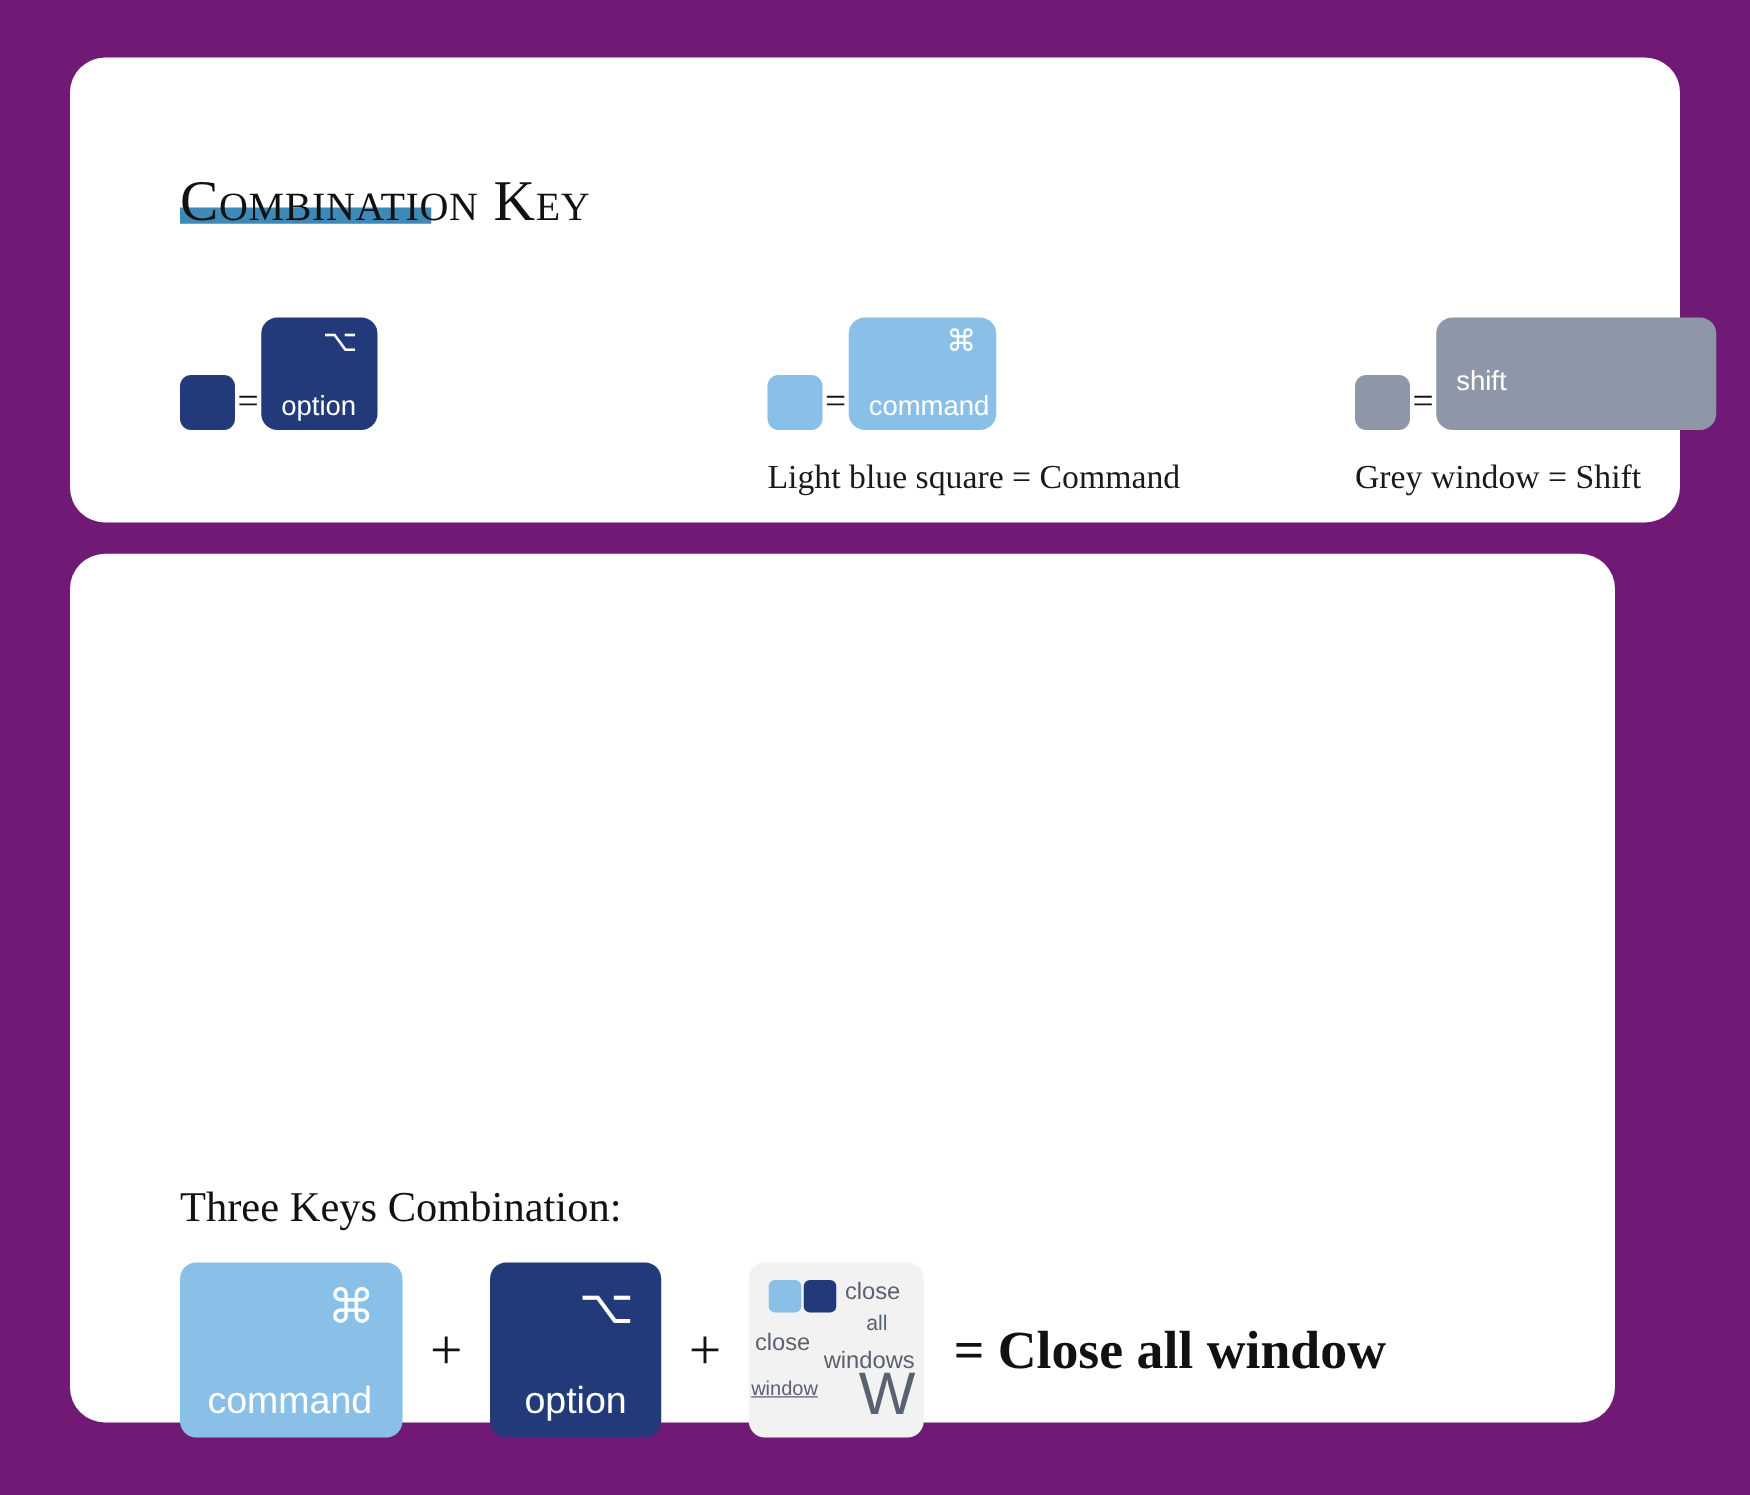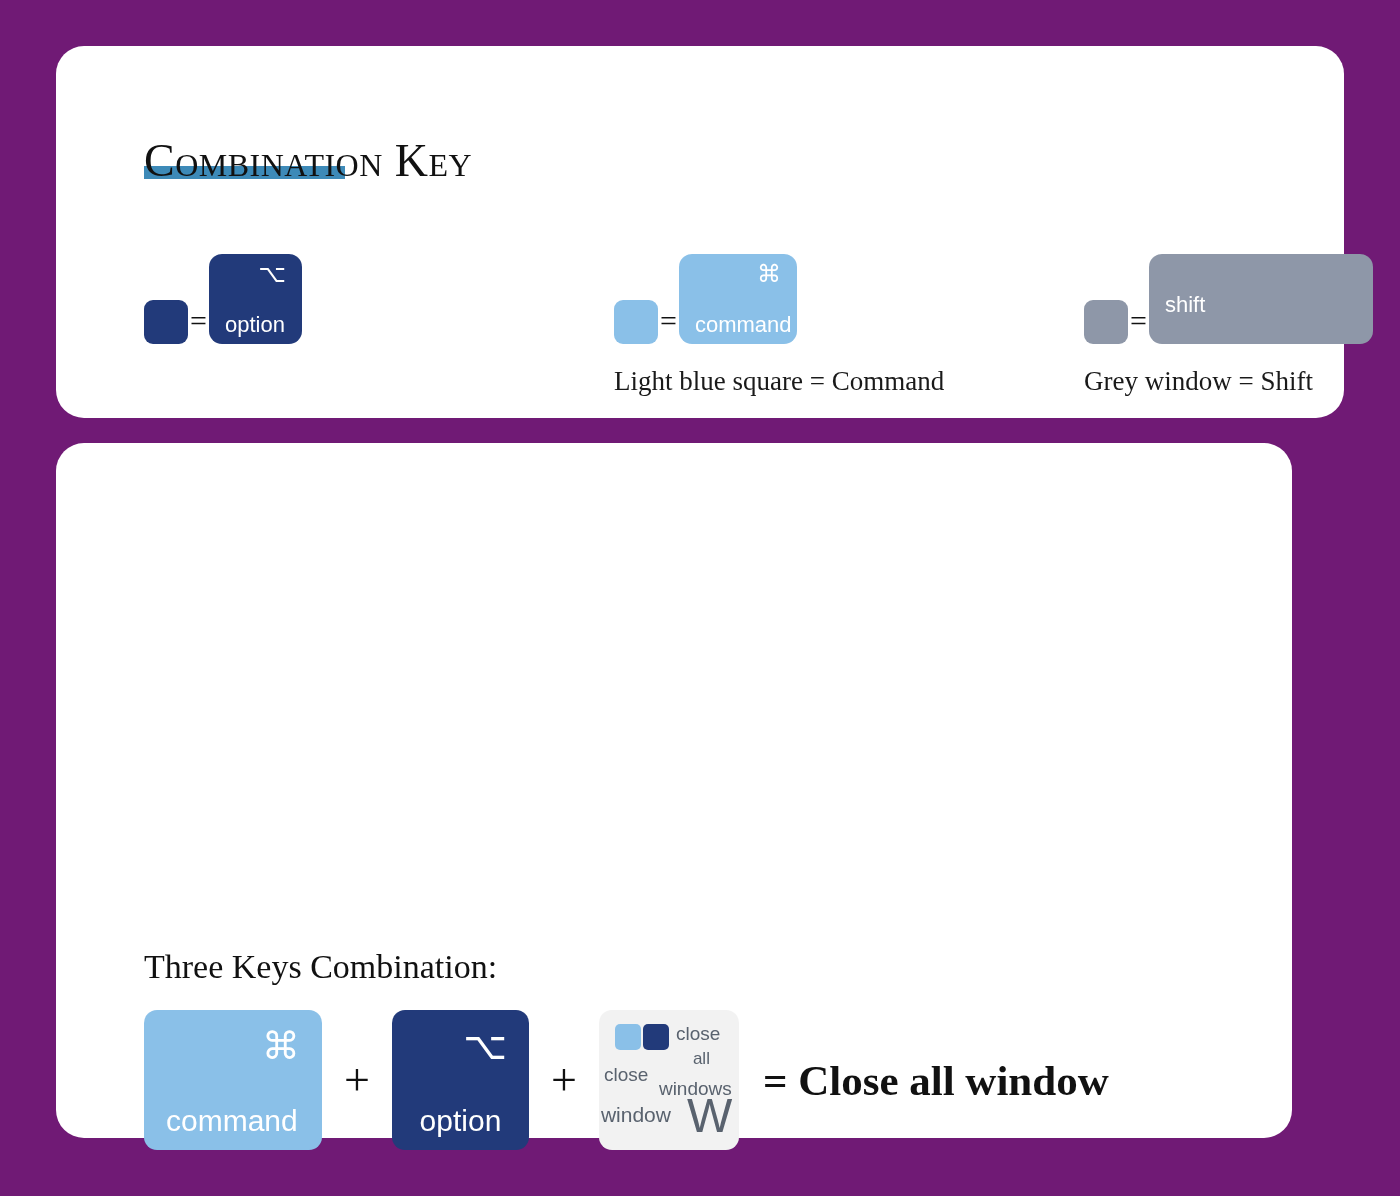--- a/index.html
+++ b/index.html
@@ -186,21 +186,21 @@
   }
 
   
   #key-w { width: 140px; height: 140px; }
   #key-w .chip-light { left: 16px; top: 14px; width: 26px; height: 26px; background: #8ac0e8; }
   #key-w .chip-dark  { left: 44px; top: 14px; width: 26px; height: 26px; background: #223a7a; }
   #key-w .t-close-1  { left: 77px;  top: 14px;  font-size: 19px; }
   #key-w .t-all      { left: 68px;  top: 40px;  font-size: 17px; margin-left: 26px; }
   #key-w .t-close-2  { left: 5px;   top: 55px;  font-size: 19px; }
   #key-w .t-windows  { left: 60px;  top: 69px;  font-size: 19px; }
-  #key-w .t-window   { left: 2px;   top: 94px;  font-size: 21px; }
+  #key-w .t-window   { left: 2px;   top: 94px;  font-size: 16px; text-decoration: underline; }
   #key-w .bigletter  { left: 88px;  top: 82px;  font-size: 48px; }
 </style>
 </head>
 <body>
 
 <div class="page">
 
   <div class="card" id="card-top">
 
     <div id="main-title-bar"></div>

